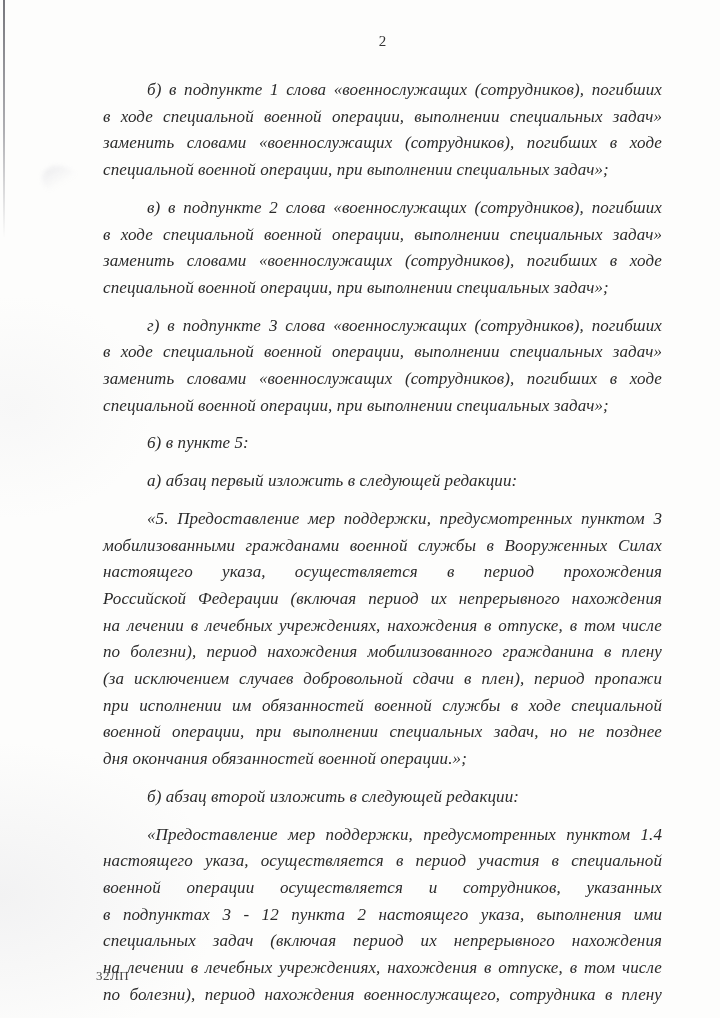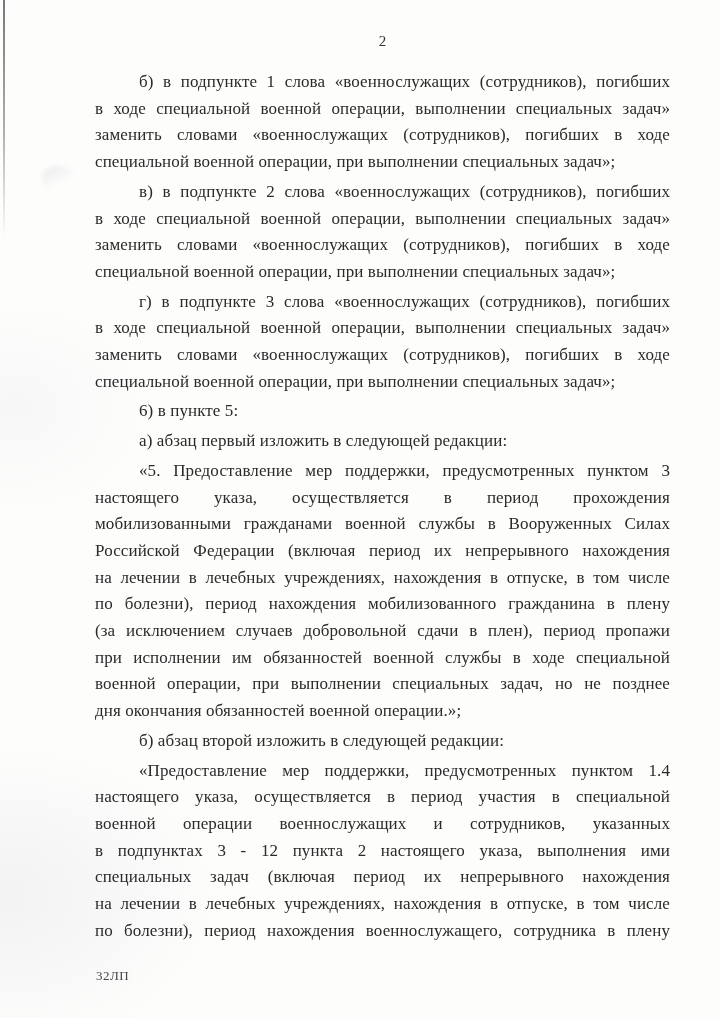--- a/index.html
+++ b/index.html
@@ -55,21 +55,21 @@
   }
   .content {
     position: absolute;
     top: 66px;
     left: 92px;
     width: 581px;
     font-size: 17px;
     line-height: 26.7px;
     letter-spacing: 0.1px;
   }
-  .paragraph { margin: 3px; }
+  .paragraph { margin: 11px; font-style: italic; }
   .line {
     text-align: justify;
     text-align-last: justify;
     hyphens: none;
     white-space: normal;
   }
   .line.first { text-indent: 44px; }
   .line.end   { text-align-last: left; }
   .footer-code {
     position: absolute;
@@ -108,37 +108,37 @@
         <div class="line end">специальной военной операции, при выполнении специальных задач»;</div>
       </div>
       <div class="paragraph">
         <div class="line first end">6) в пункте 5:</div>
       </div>
       <div class="paragraph">
         <div class="line first end">а) абзац первый изложить в следующей редакции:</div>
       </div>
       <div class="paragraph">
         <div class="line first">«5. Предоставление мер поддержки, предусмотренных пунктом 3</div>
+        <div class="line">мобилизованными гражданами военной службы в Вооруженных Силах</div>
         <div class="line">настоящего указа, осуществляется в период прохождения</div>
-        <div class="line">мобилизованными гражданами военной службы в Вооруженных Силах</div>
         <div class="line">Российской Федерации (включая период их непрерывного нахождения</div>
         <div class="line">на лечении в лечебных учреждениях, нахождения в отпуске, в том числе</div>
         <div class="line">по болезни), период нахождения мобилизованного гражданина в плену</div>
         <div class="line">(за исключением случаев добровольной сдачи в плен), период пропажи</div>
         <div class="line">при исполнении им обязанностей военной службы в ходе специальной</div>
         <div class="line">военной операции, при выполнении специальных задач, но не позднее</div>
         <div class="line end">дня окончания обязанностей военной операции.»;</div>
       </div>
       <div class="paragraph">
         <div class="line first end">б) абзац второй изложить в следующей редакции:</div>
       </div>
       <div class="paragraph">
         <div class="line first">«Предоставление мер поддержки, предусмотренных пунктом 1.4</div>
         <div class="line">настоящего указа, осуществляется в период участия в специальной</div>
-        <div class="line">военной операции военнослужащих и сотрудников, указанных</div>
+        <div class="line">военной операции осуществляется и сотрудников, указанных</div>
         <div class="line">в подпунктах 3 - 12 пункта 2 настоящего указа, выполнения ими</div>
         <div class="line">специальных задач (включая период их непрерывного нахождения</div>
         <div class="line">на лечении в лечебных учреждениях, нахождения в отпуске, в том числе</div>
         <div class="line">по болезни), период нахождения военнослужащего, сотрудника в плену</div>
       </div>
     </div>
   <div class="footer-code">32ЛП</div>
 </div>
 
 </body></html>

